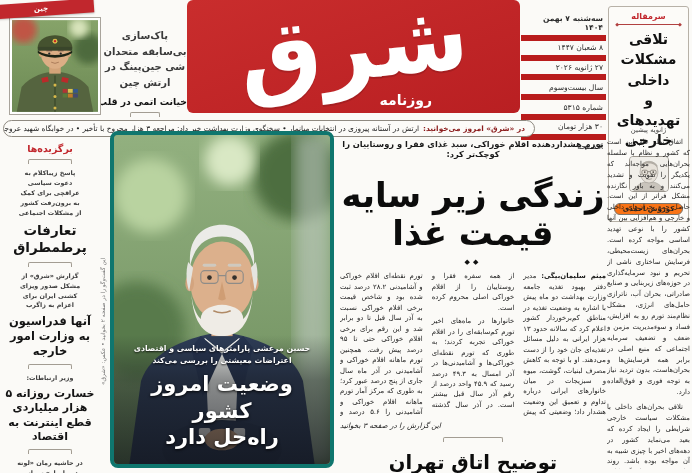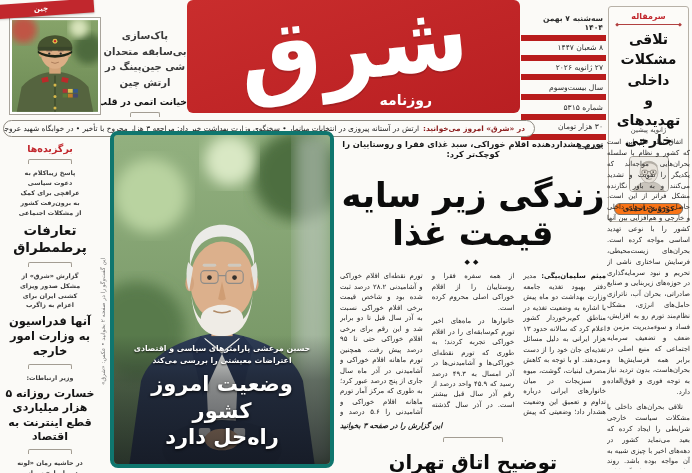--- a/index.html
+++ b/index.html
@@ -86,21 +86,21 @@
     text-shadow:0 1px 3px rgba(0,0,0,.9); }
   
   .lead { position:absolute; left:340px; top:139px; width:266px; }
   .lead-kicker { text-align:center; font-size:8.3px; font-weight:bold; color:#1a1a1a; }
   .lead-headline { text-align:center; font-size:34px; font-weight:bold; color:#0c0c0c;
     line-height:1.12; margin-top:17px; }
   .lead-sep { text-align:center; font-size:7px; letter-spacing:3px; color:#111; margin:6px 0 5px; }
   .lead-body { columns:3; column-gap:9px; height:147px; overflow:hidden;
     font-size:6.9px; line-height:1.52; text-align:justify; color:#1b1b1b; }
   .lead-body p { margin-bottom:3px; }
-  .read-more { text-align:left; font-size:7.3px; font-weight:bold; font-style:italic;
+  .read-more { text-align:left; font-size:7.3px; font-weight:normal; font-style:italic;
     margin-top:3px; color:#222; }
   .second-headline { text-align:center; font-size:19.5px; font-weight:bold; color:#0c0c0c;
     line-height:1.3; margin-top:8px; }
 </style>
 </head>
 <body>
 
 <div id="page">
 
   <div class="china-box">

